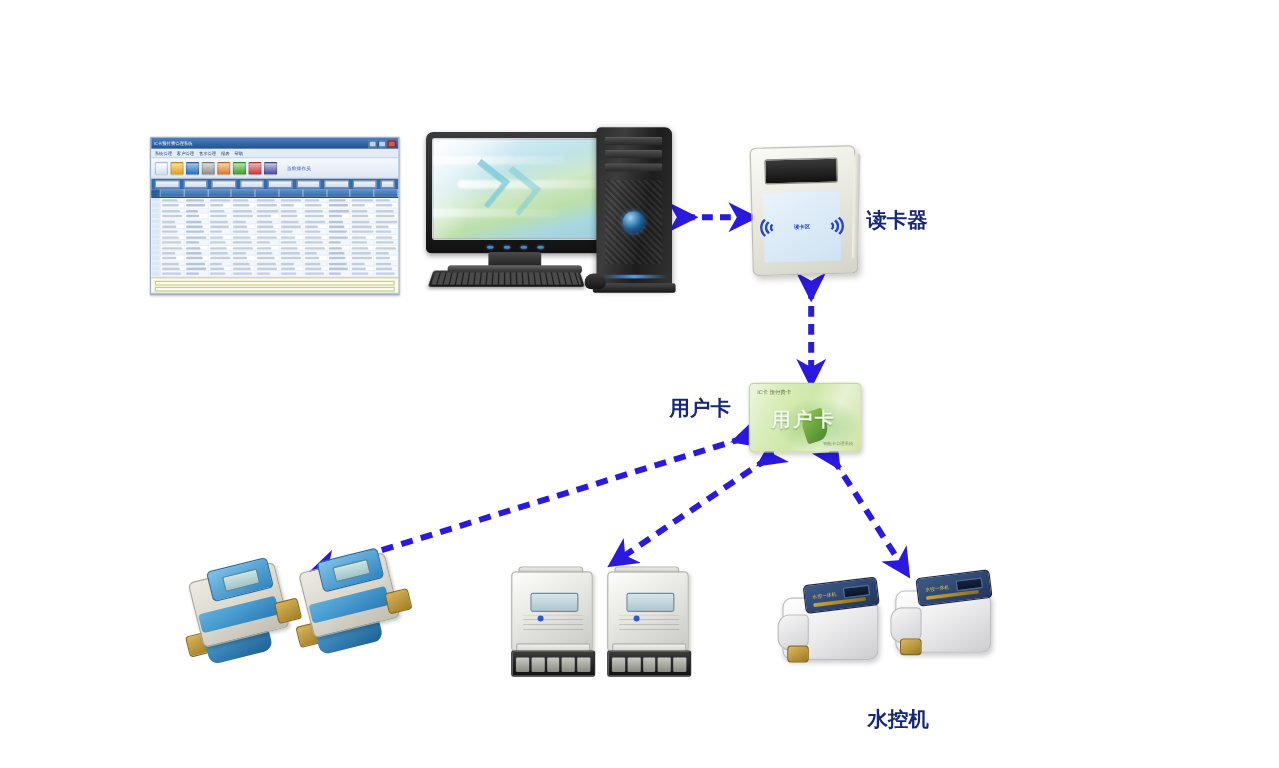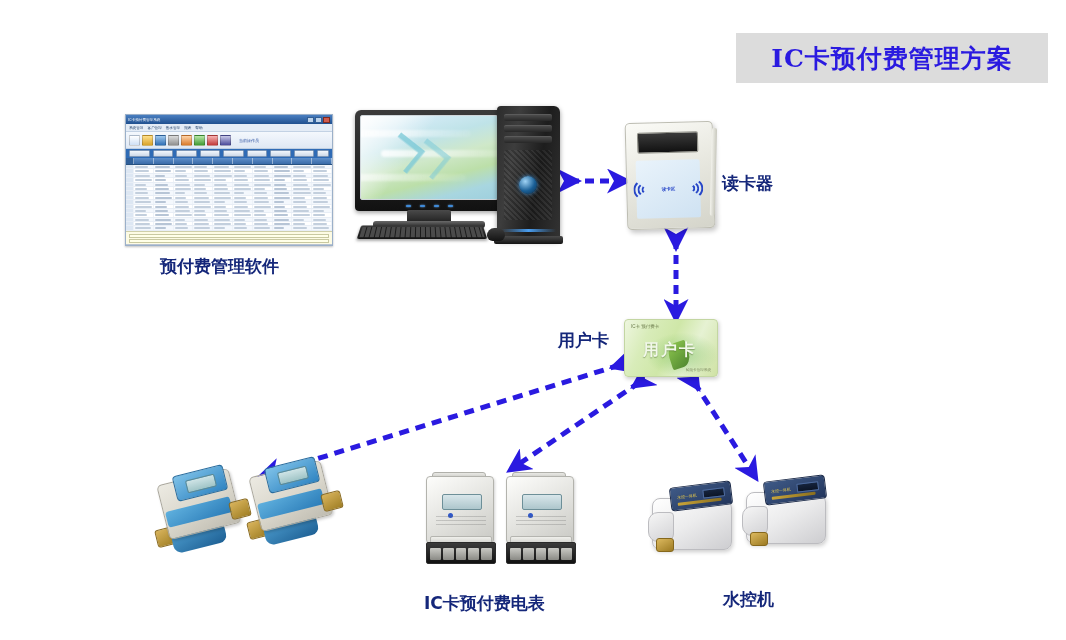--- a/index.html
+++ b/index.html
@@ -381,23 +381,20 @@
   }
 
   
   .arrows { position: absolute; inset: 0; pointer-events: none; }
 </style>
 </head>
 <body>
 
 <div class="stage">
 
-  <div class="title-banner">
-    <span class="title-text">IC卡预付费管理方案</span>
-  </div>
 
   <svg class="arrows" width="1066" height="640">
     <defs>
       <marker id="ah" markerWidth="5" markerHeight="5" refX="2.6" refY="2.5" orient="auto">
         <path d="M0,0 L5,2.5 L0,5 L1.4,2.5 Z" fill="#2a1ae0"></path>
       </marker>
     </defs>
 
     <line x1="570" y1="181" x2="620" y2="181" stroke="#2a1ae0" stroke-width="5" stroke-dasharray="9,6" marker-start="url(#ah)" marker-end="url(#ah)"></line>
 
@@ -961,21 +958,20 @@
     <div class="sw-statusarea">
       <span class="sw-inputline"></span>
       <span class="sw-inputline"></span>
     </div>
     <div class="sw-statusbar">
       <span class="sw-status-text">就绪</span>
       <span class="sw-status-text">记录数</span>
       <span class="sw-status-text bold">NumLk</span>
     </div>
   </div>
-  <div class="node-label" style="left:160px; top:255px;">预付费管理软件</div>
 
   <div class="pc">
     <div class="monitor-frame">
       <div class="monitor-screen">
         <span class="screen-streak" style="left:-10px; top:14px; width:120px;"></span>
         <span class="screen-streak" style="left:20px; top:34px; width:130px;"></span>
         <span class="screen-streak" style="left:-5px; top:58px; width:110px; opacity:.7;"></span>
         <span class="chevron" style="left:26px; top:24px;"></span>
         <span class="chevron" style="left:52px; top:30px; opacity:.7;"></span>
       </div>
@@ -1072,21 +1068,20 @@
     <span class="legend"></span>
     <span class="cover"></span>
     <span class="terminal">
       <span class="term-pin"></span>
       <span class="term-pin"></span>
       <span class="term-pin"></span>
       <span class="term-pin"></span>
       <span class="term-pin"></span>
     </span>
   </div>
-  <div class="node-label" style="left:424px; top:592px;">IC卡预付费电表</div>
 
   <div class="wc" style="left:648px; top:482px;">
     <span class="body"></span>
     <span class="nose"></span>
     <span class="brass"></span>
     <span class="panel">
       <span class="panel-text">水控一体机</span>
       <span class="panel-lcd"></span>
       <span class="panel-strip"></span>
     </span>

